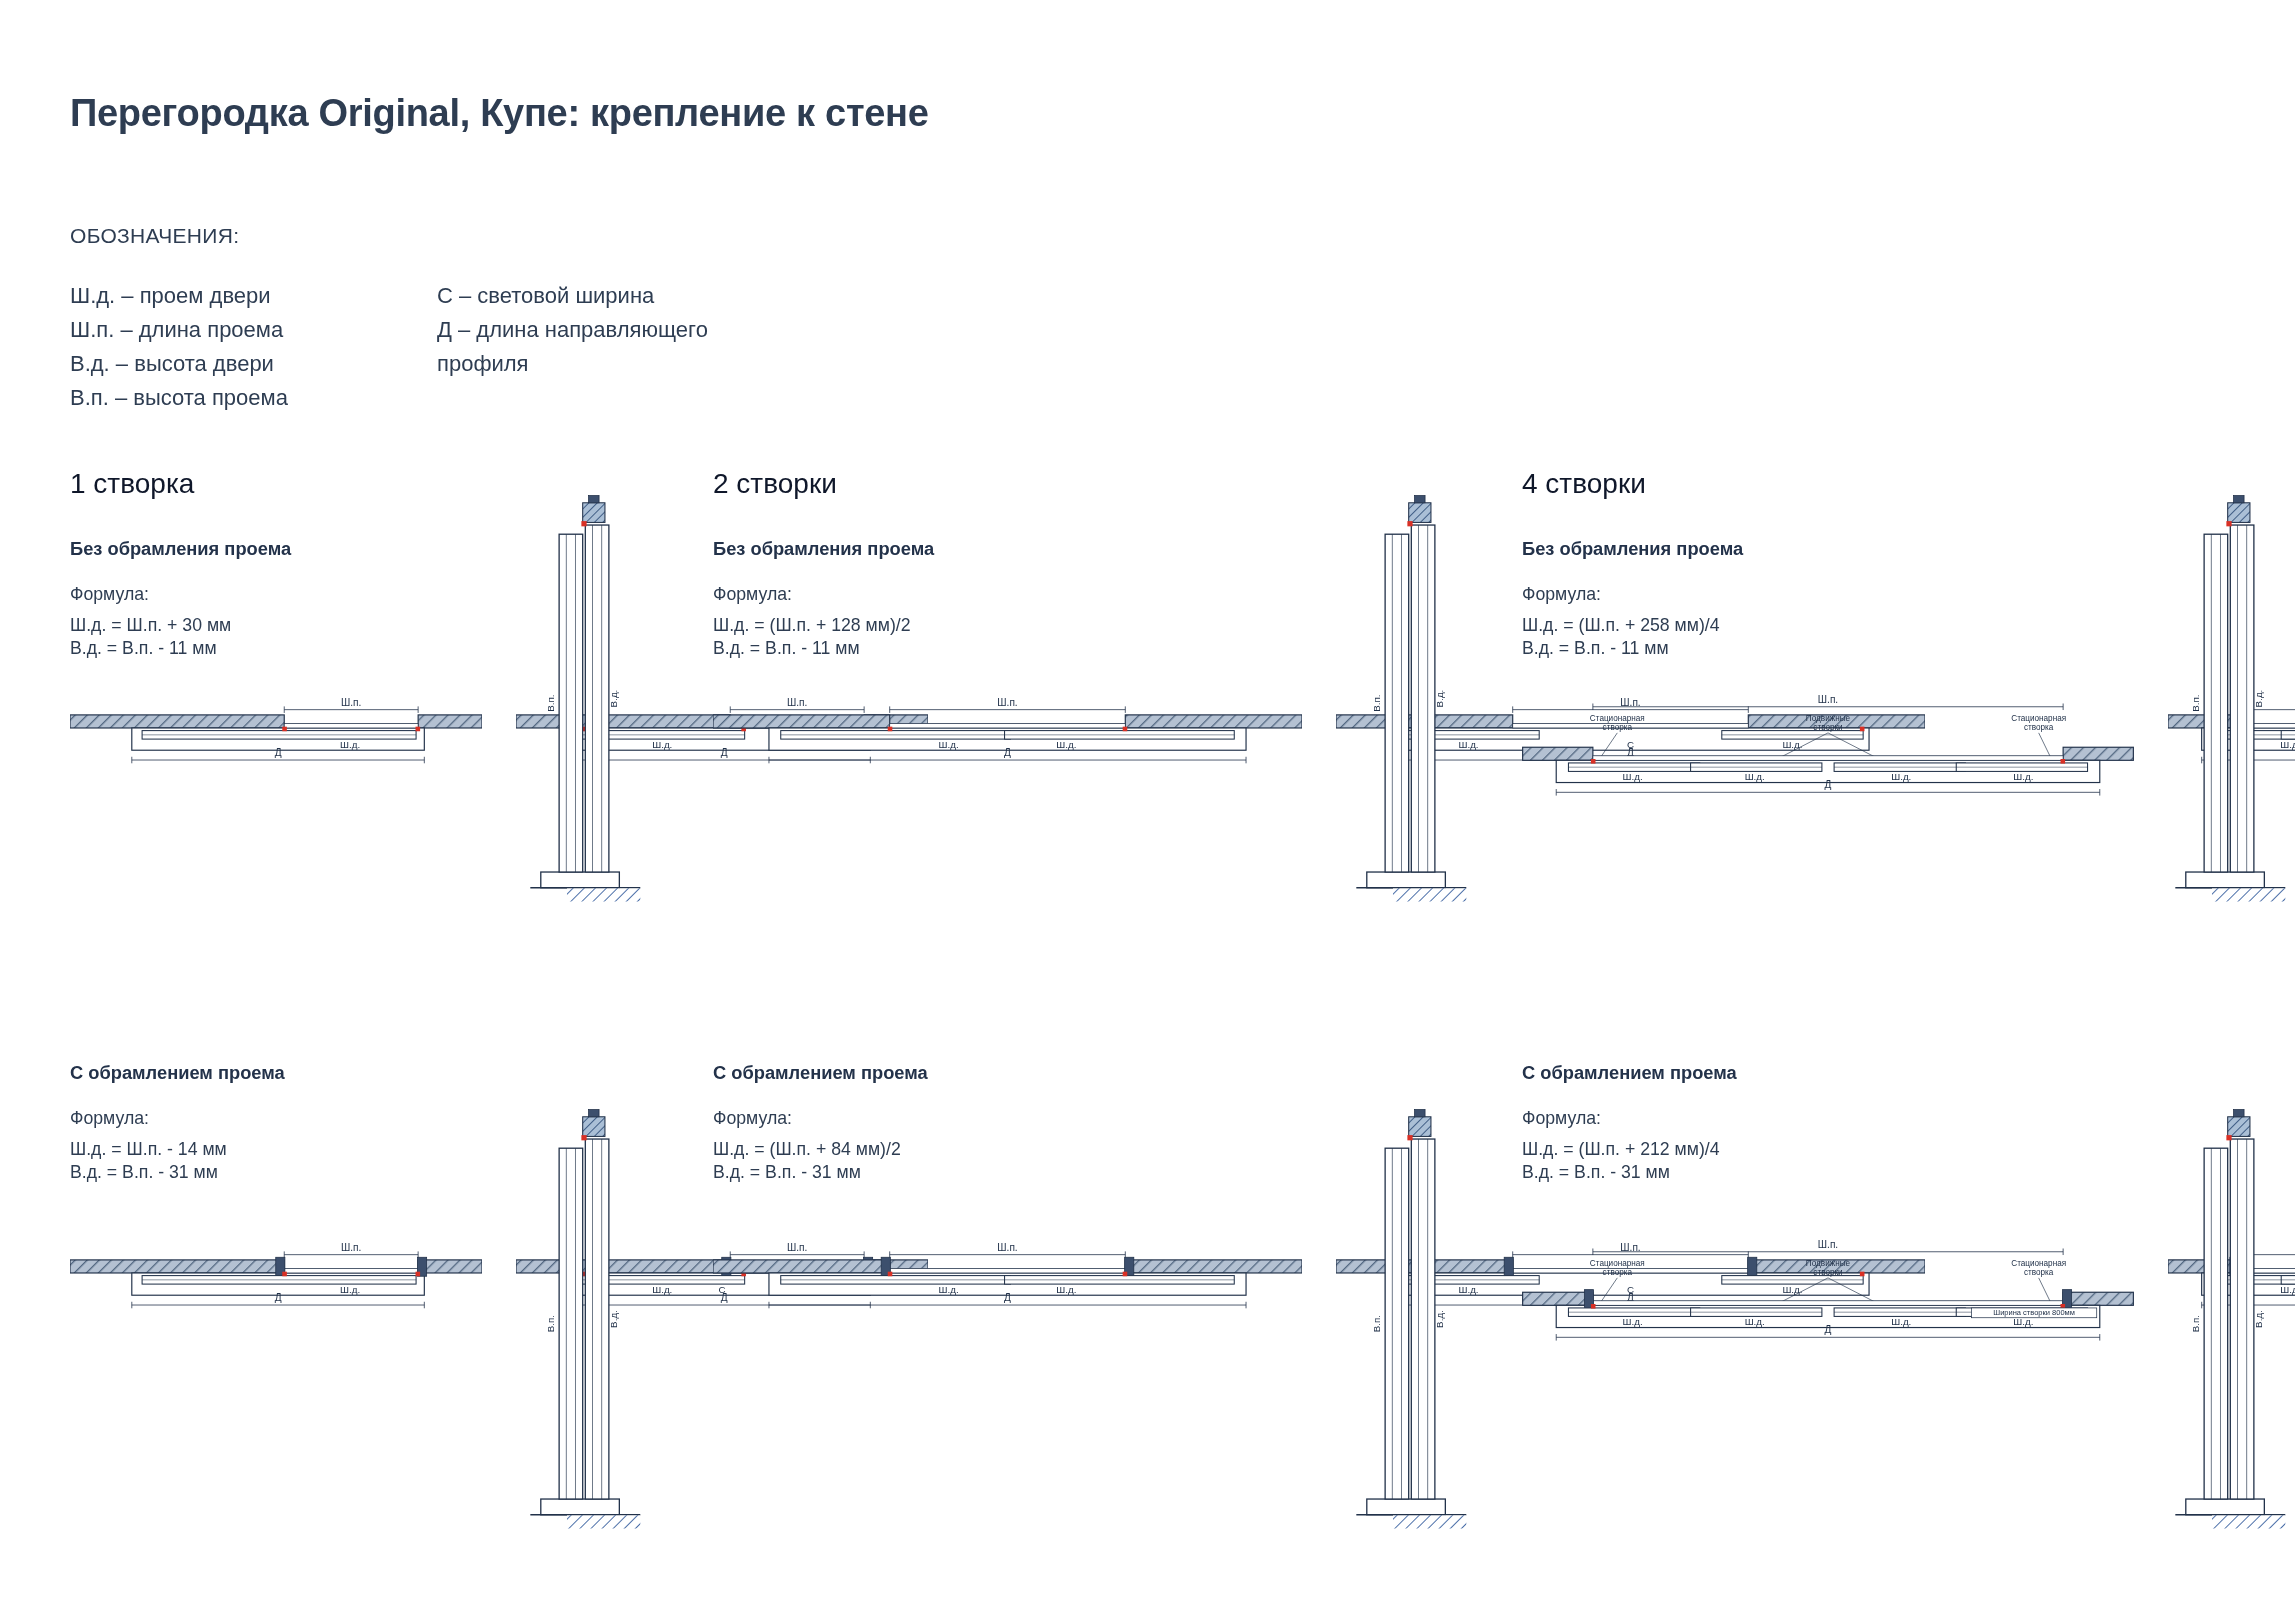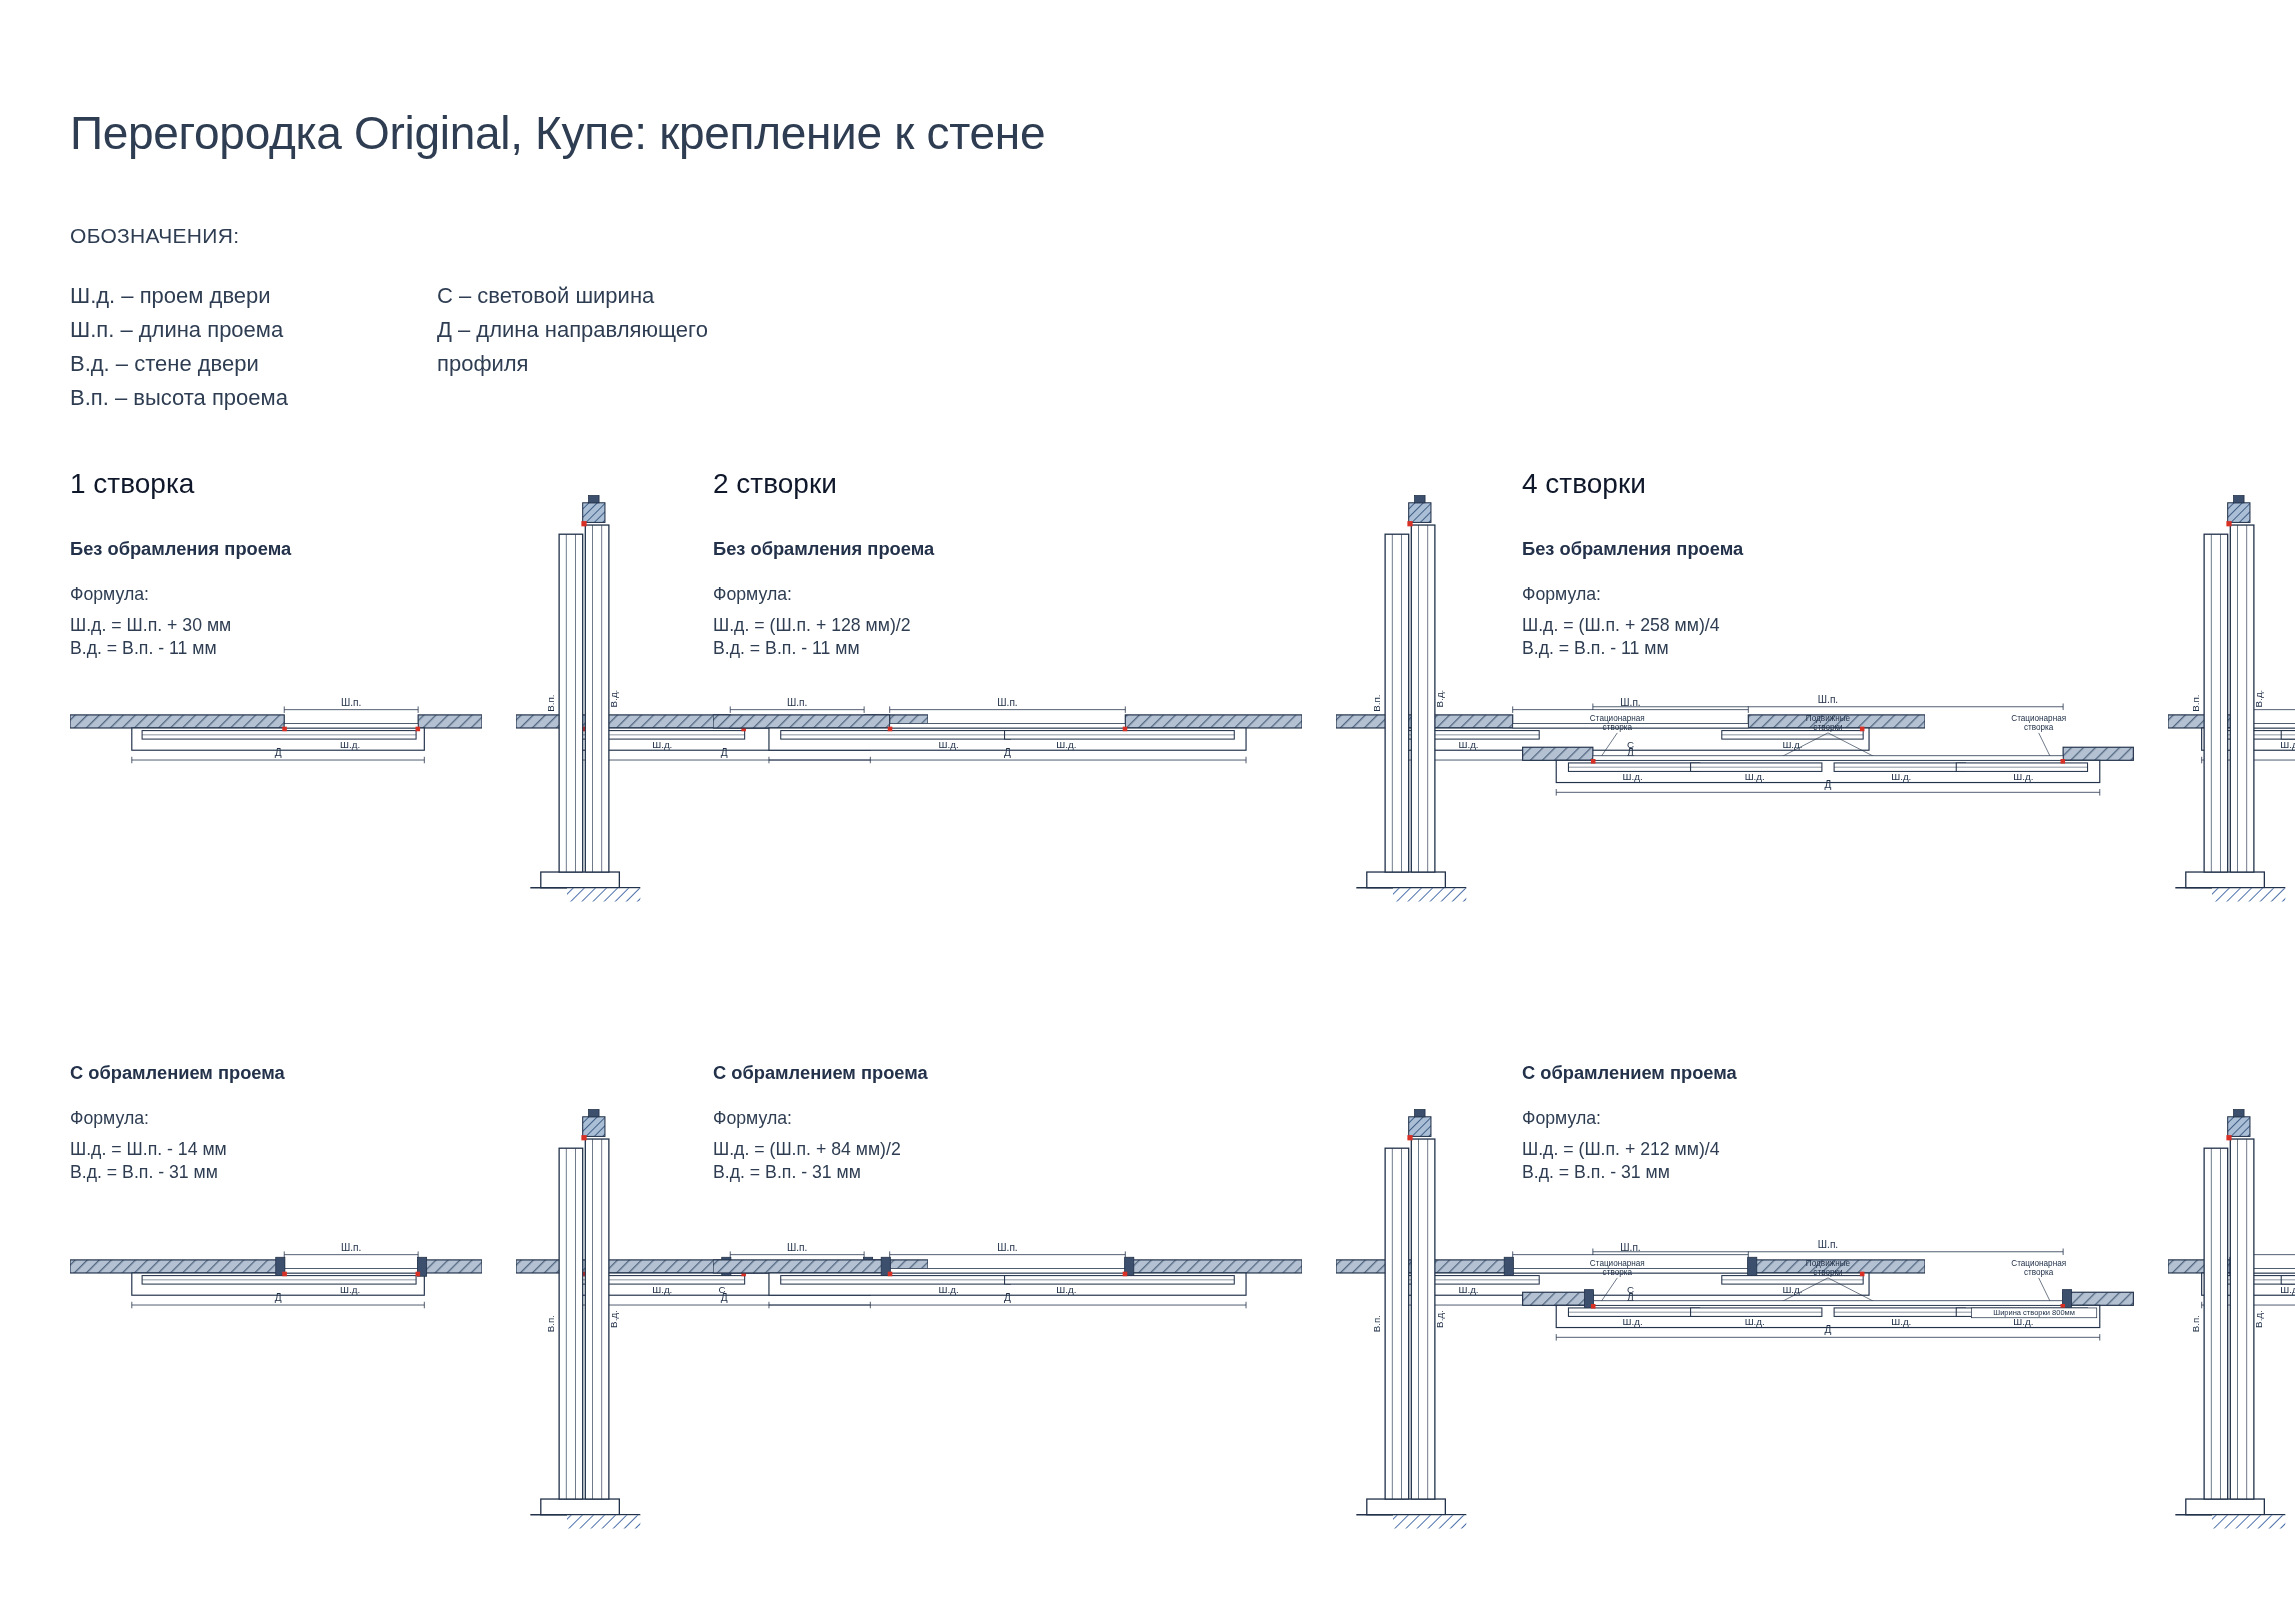--- a/index.html
+++ b/index.html
@@ -5,22 +5,22 @@
   *{margin:0;padding:0;box-sizing:border-box}
   html,body{width:2295px;height:1623px}
   body{
     background:#ffffff;
     font-family:"Liberation Sans",sans-serif;
     color:#2e3d52;
     position:relative;
     overflow:hidden;
   }
   .title{
-    position:absolute;left:70px;top:106px;
-    font-size:46px;font-weight:400;letter-spacing:-0.3px;color:#2e3d52;
+    position:absolute;left:70px;top:92px;
+    font-size:38px;font-weight:700;letter-spacing:-0.3px;color:#2e3d52;
   }
   .legend{position:absolute;left:70px;top:224px}
   .legend-heading{font-size:21px;letter-spacing:0.3px;color:#2e3d52;margin-bottom:31px}
   .legend-cols{display:flex}
   .legend-col{list-style:none;width:367px}
   .legend-col li{font-size:22px;line-height:34px;color:#2e3d52}
   .col{position:absolute;top:468px}
   .col-1{left:70px;width:576px}
   .col-2{left:713px;width:759px}
   .col-3{left:1522px;width:769px}
@@ -41,21 +41,21 @@
 <body>
 
 <h1 class="title">Перегородка Original, Купе: крепление к стене</h1>
 
 <div class="legend">
   <div class="legend-heading">ОБОЗНАЧЕНИЯ:</div>
   <div class="legend-cols">
     <ul class="legend-col">
       <li>Ш.д. – проем двери</li>
       <li>Ш.п. – длина проема</li>
-      <li>В.д. – стене двери</li>
+      <li>В.д. – высота двери</li>
       <li>В.п. – высота проема</li>
     </ul>
     <ul class="legend-col">
       <li>С – световой ширина</li>
       <li>Д – длина направляющего профиля</li>
     </ul>
   </div>
 </div>
 
 <section class="col col-1">

